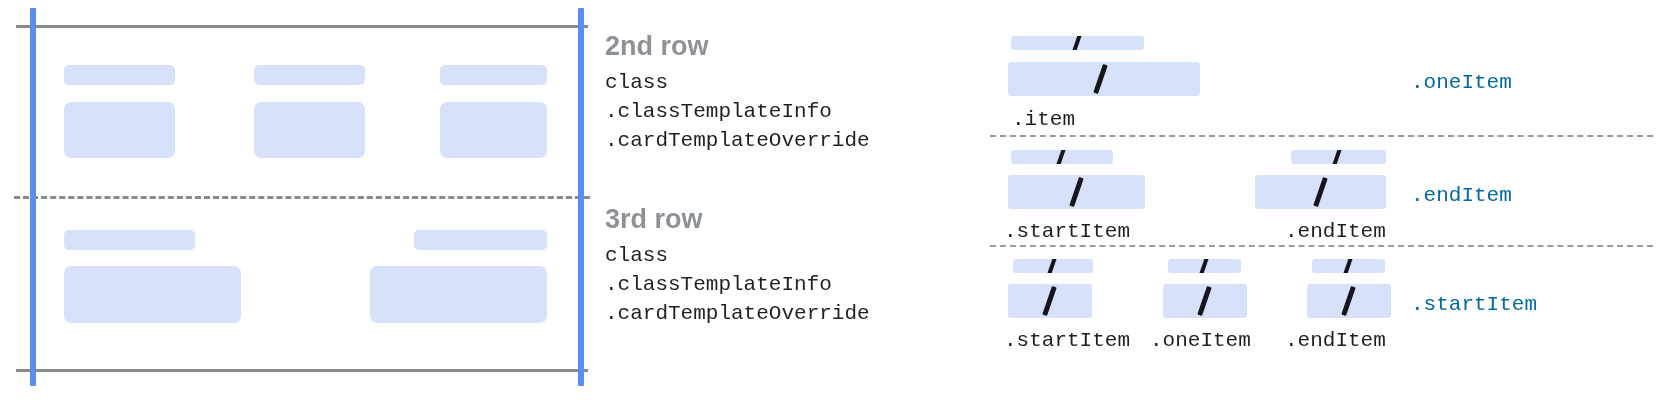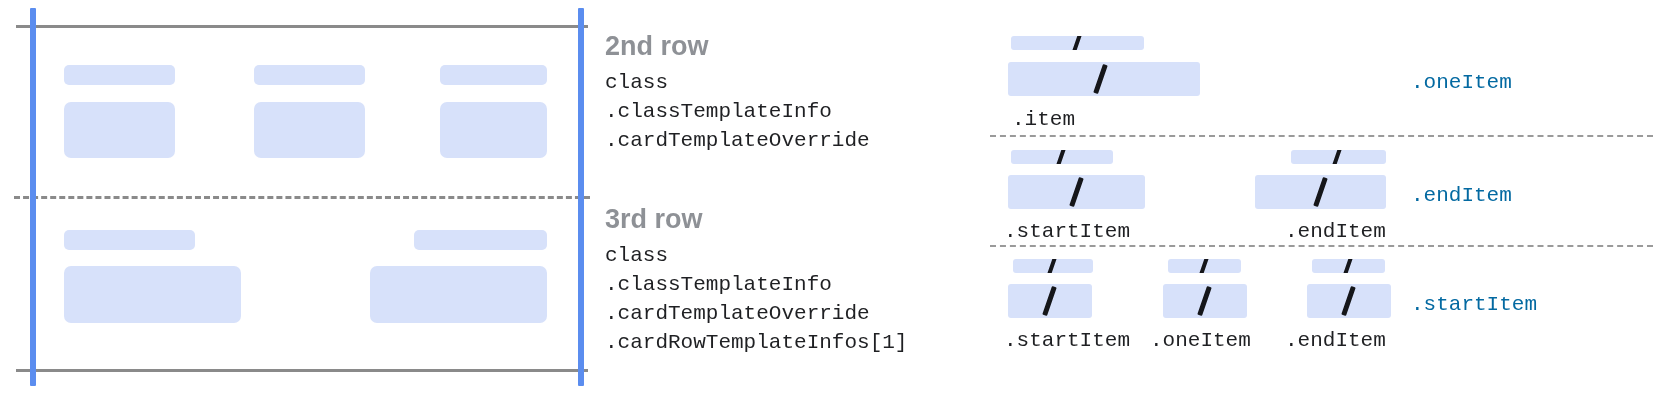--- a/index.html
+++ b/index.html
@@ -152,21 +152,20 @@
       <div class="mono-line" style="margin-top:6px;">class</div>
       <div class="mono-line">.classTemplateInfo</div>
       <div class="mono-line">.cardTemplateOverride</div>
     </div>
 
     <div class="abs" style="left:0; top:203px;">
       <div class="row-heading">3rd row</div>
       <div class="mono-line" style="margin-top:6px;">class</div>
       <div class="mono-line">.classTemplateInfo</div>
       <div class="mono-line">.cardTemplateOverride</div>
-      <div class="mono-line">.cardRowTemplateInfos[1]</div>
     </div>
   </div>
 
   <div>
 
     <div>
       <div class="item-bar" style="left:1011px; top:36px; width:133px; height:14px;">
         <div class="item-slash" style="left:64px; top:-4px; width:4px; height:22px;"></div>
       </div>
       <div class="item-bar" style="left:1008px; top:62px; width:192px; height:34px;">

